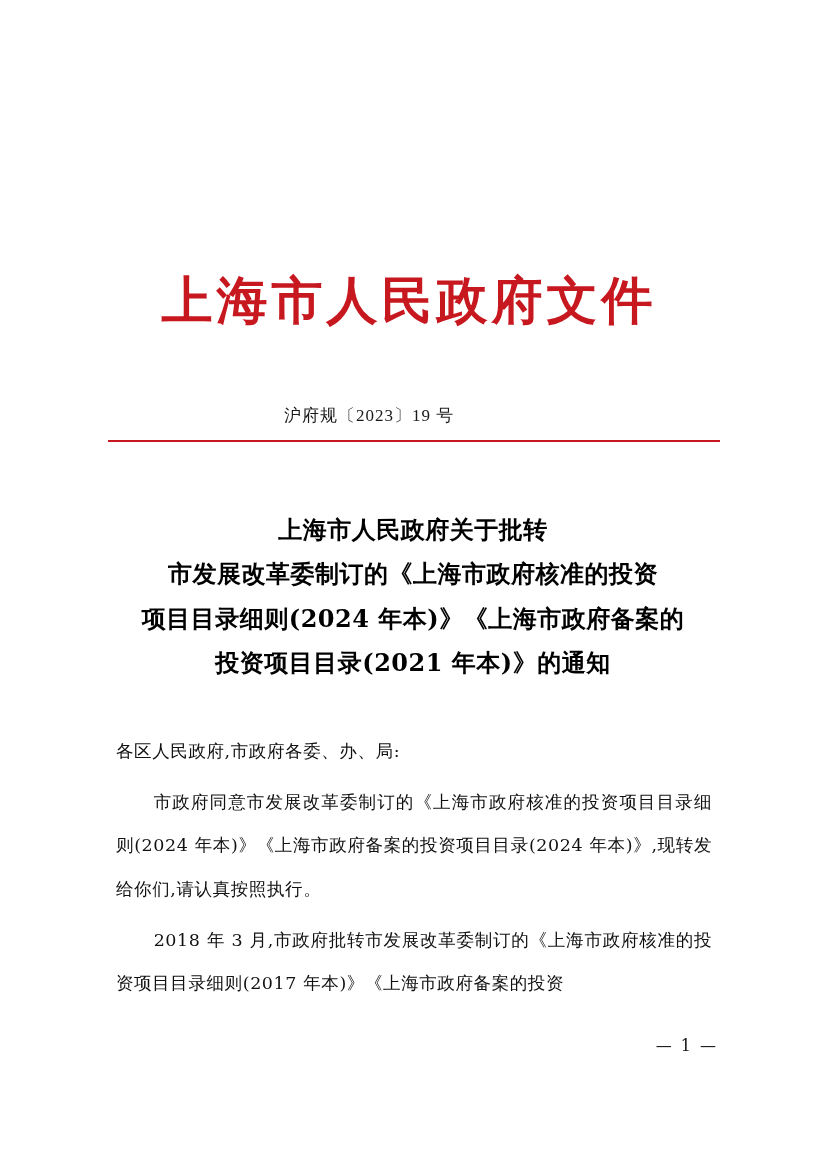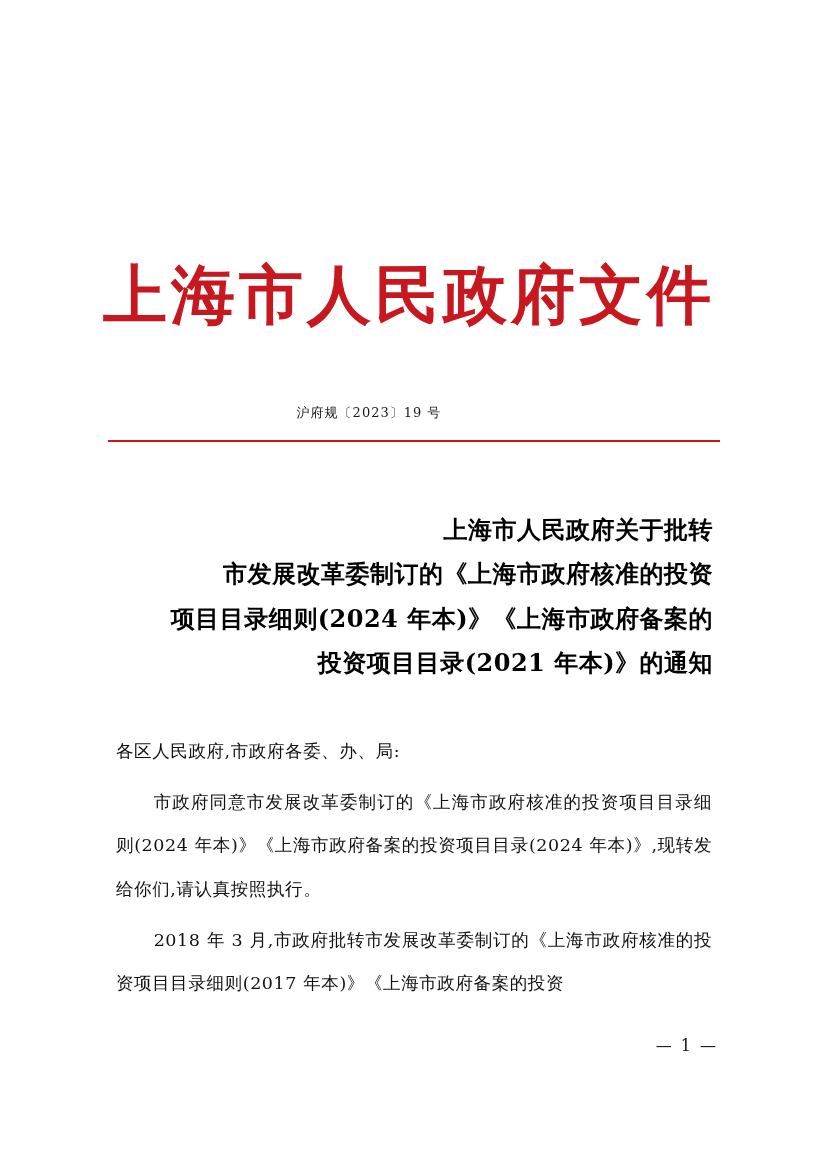--- a/index.html
+++ b/index.html
@@ -16,41 +16,42 @@
     overflow: hidden;
   }
   .page {
     position: relative;
     width: 826px;
     height: 1169px;
     box-sizing: border-box;
   }
   .masthead {
     position: absolute;
-    top: 260px;
+    top: 272px;
     left: 0;
     width: 818px;
     text-align: center;
     color: #c8181f;
     font-family: "DejaVu Serif", "Liberation Serif", serif;
     font-weight: bold;
-    font-size: 64px;
+    font-size: 51px;
     letter-spacing: 4px;
     line-height: 1.1;
     white-space: nowrap;
   }
   .docnumber {
     position: absolute;
     top: 404px;
     left: 0;
     width: 738px;
     text-align: center;
-    font-size: 13px;
+    font-size: 17px;
     letter-spacing: 1px;
     color: #1a1a1a;
+    font-family: Liberation Serif, serif;
   }
   .redrule {
     position: absolute;
     top: 440px;
     left: 108px;
     width: 612px;
     height: 2px;
     background: #c8181f;
   }
   .title {
@@ -61,21 +62,20 @@
     text-align: center;
     font-weight: bold;
     font-size: 24px;
     line-height: 1.85;
     letter-spacing: 0.5px;
     color: #000000;
   }
   .title .ln {
     display: block;
     white-space: nowrap;
-    text-align: right;
   }
   .body-text {
     position: absolute;
     top: 722px;
     left: 108px;
     width: 612px;
     font-size: 17.5px;
     line-height: 2.47;
     color: #111111;
     letter-spacing: 0.6px;

